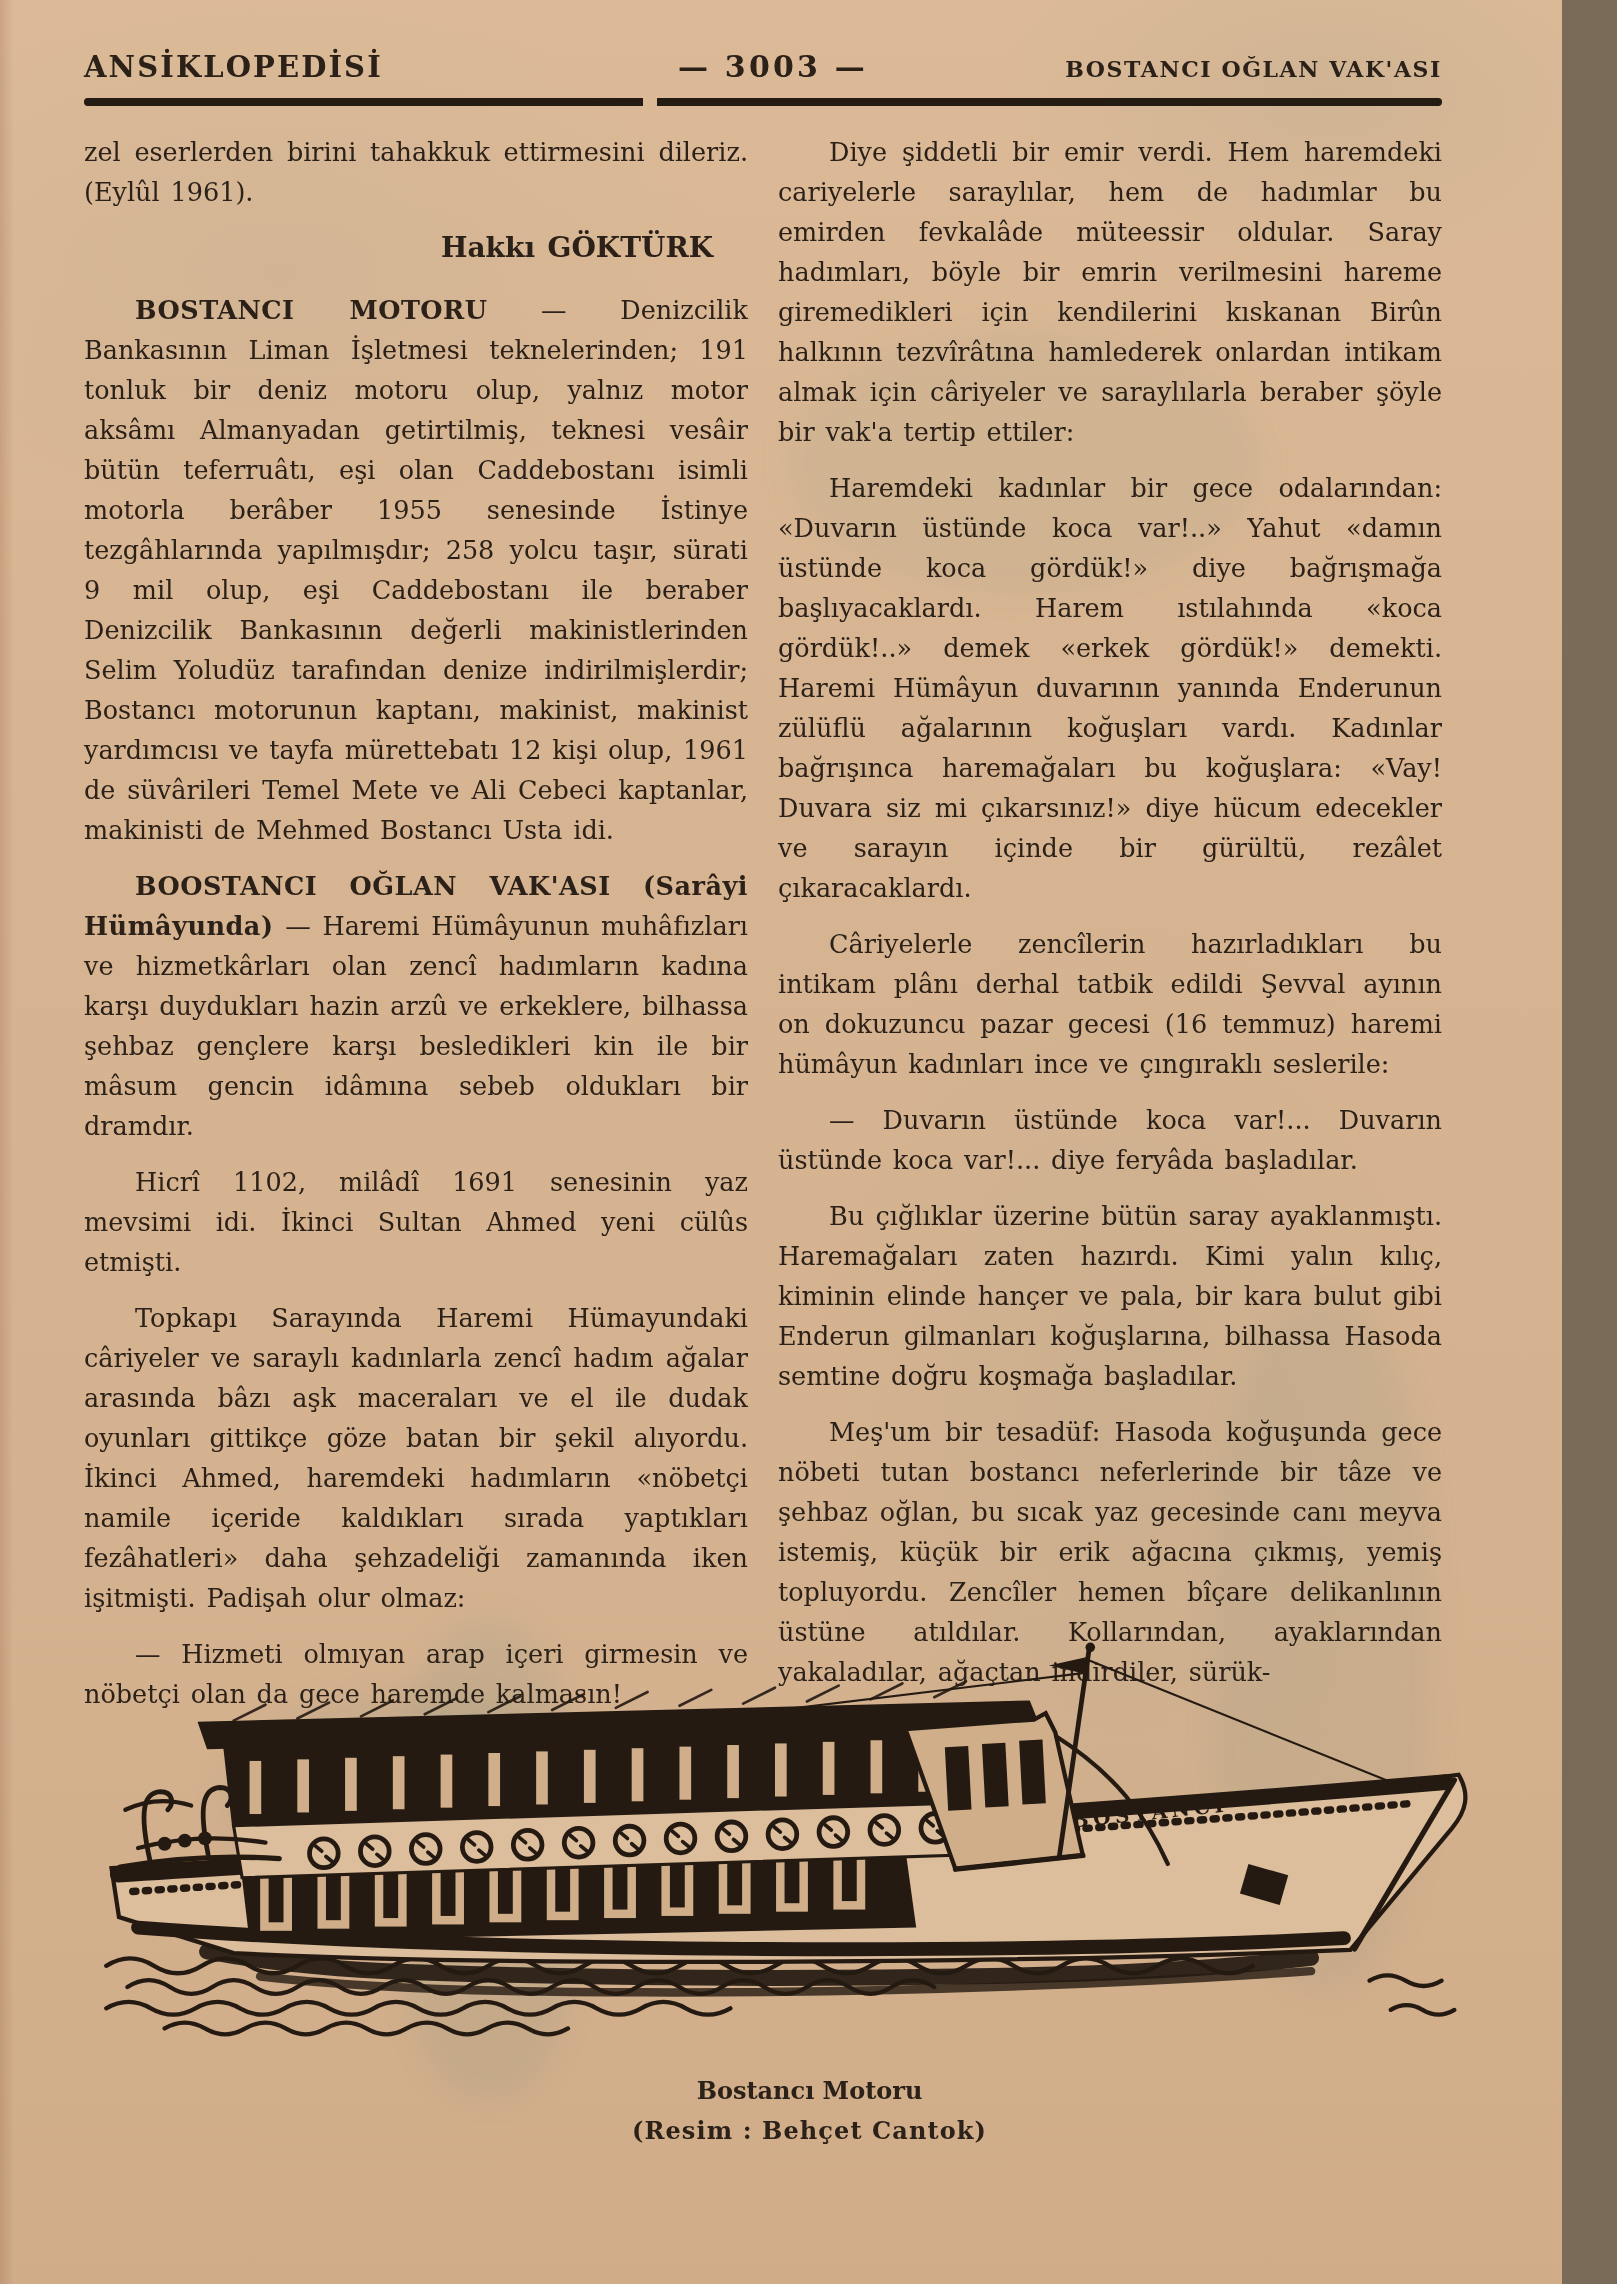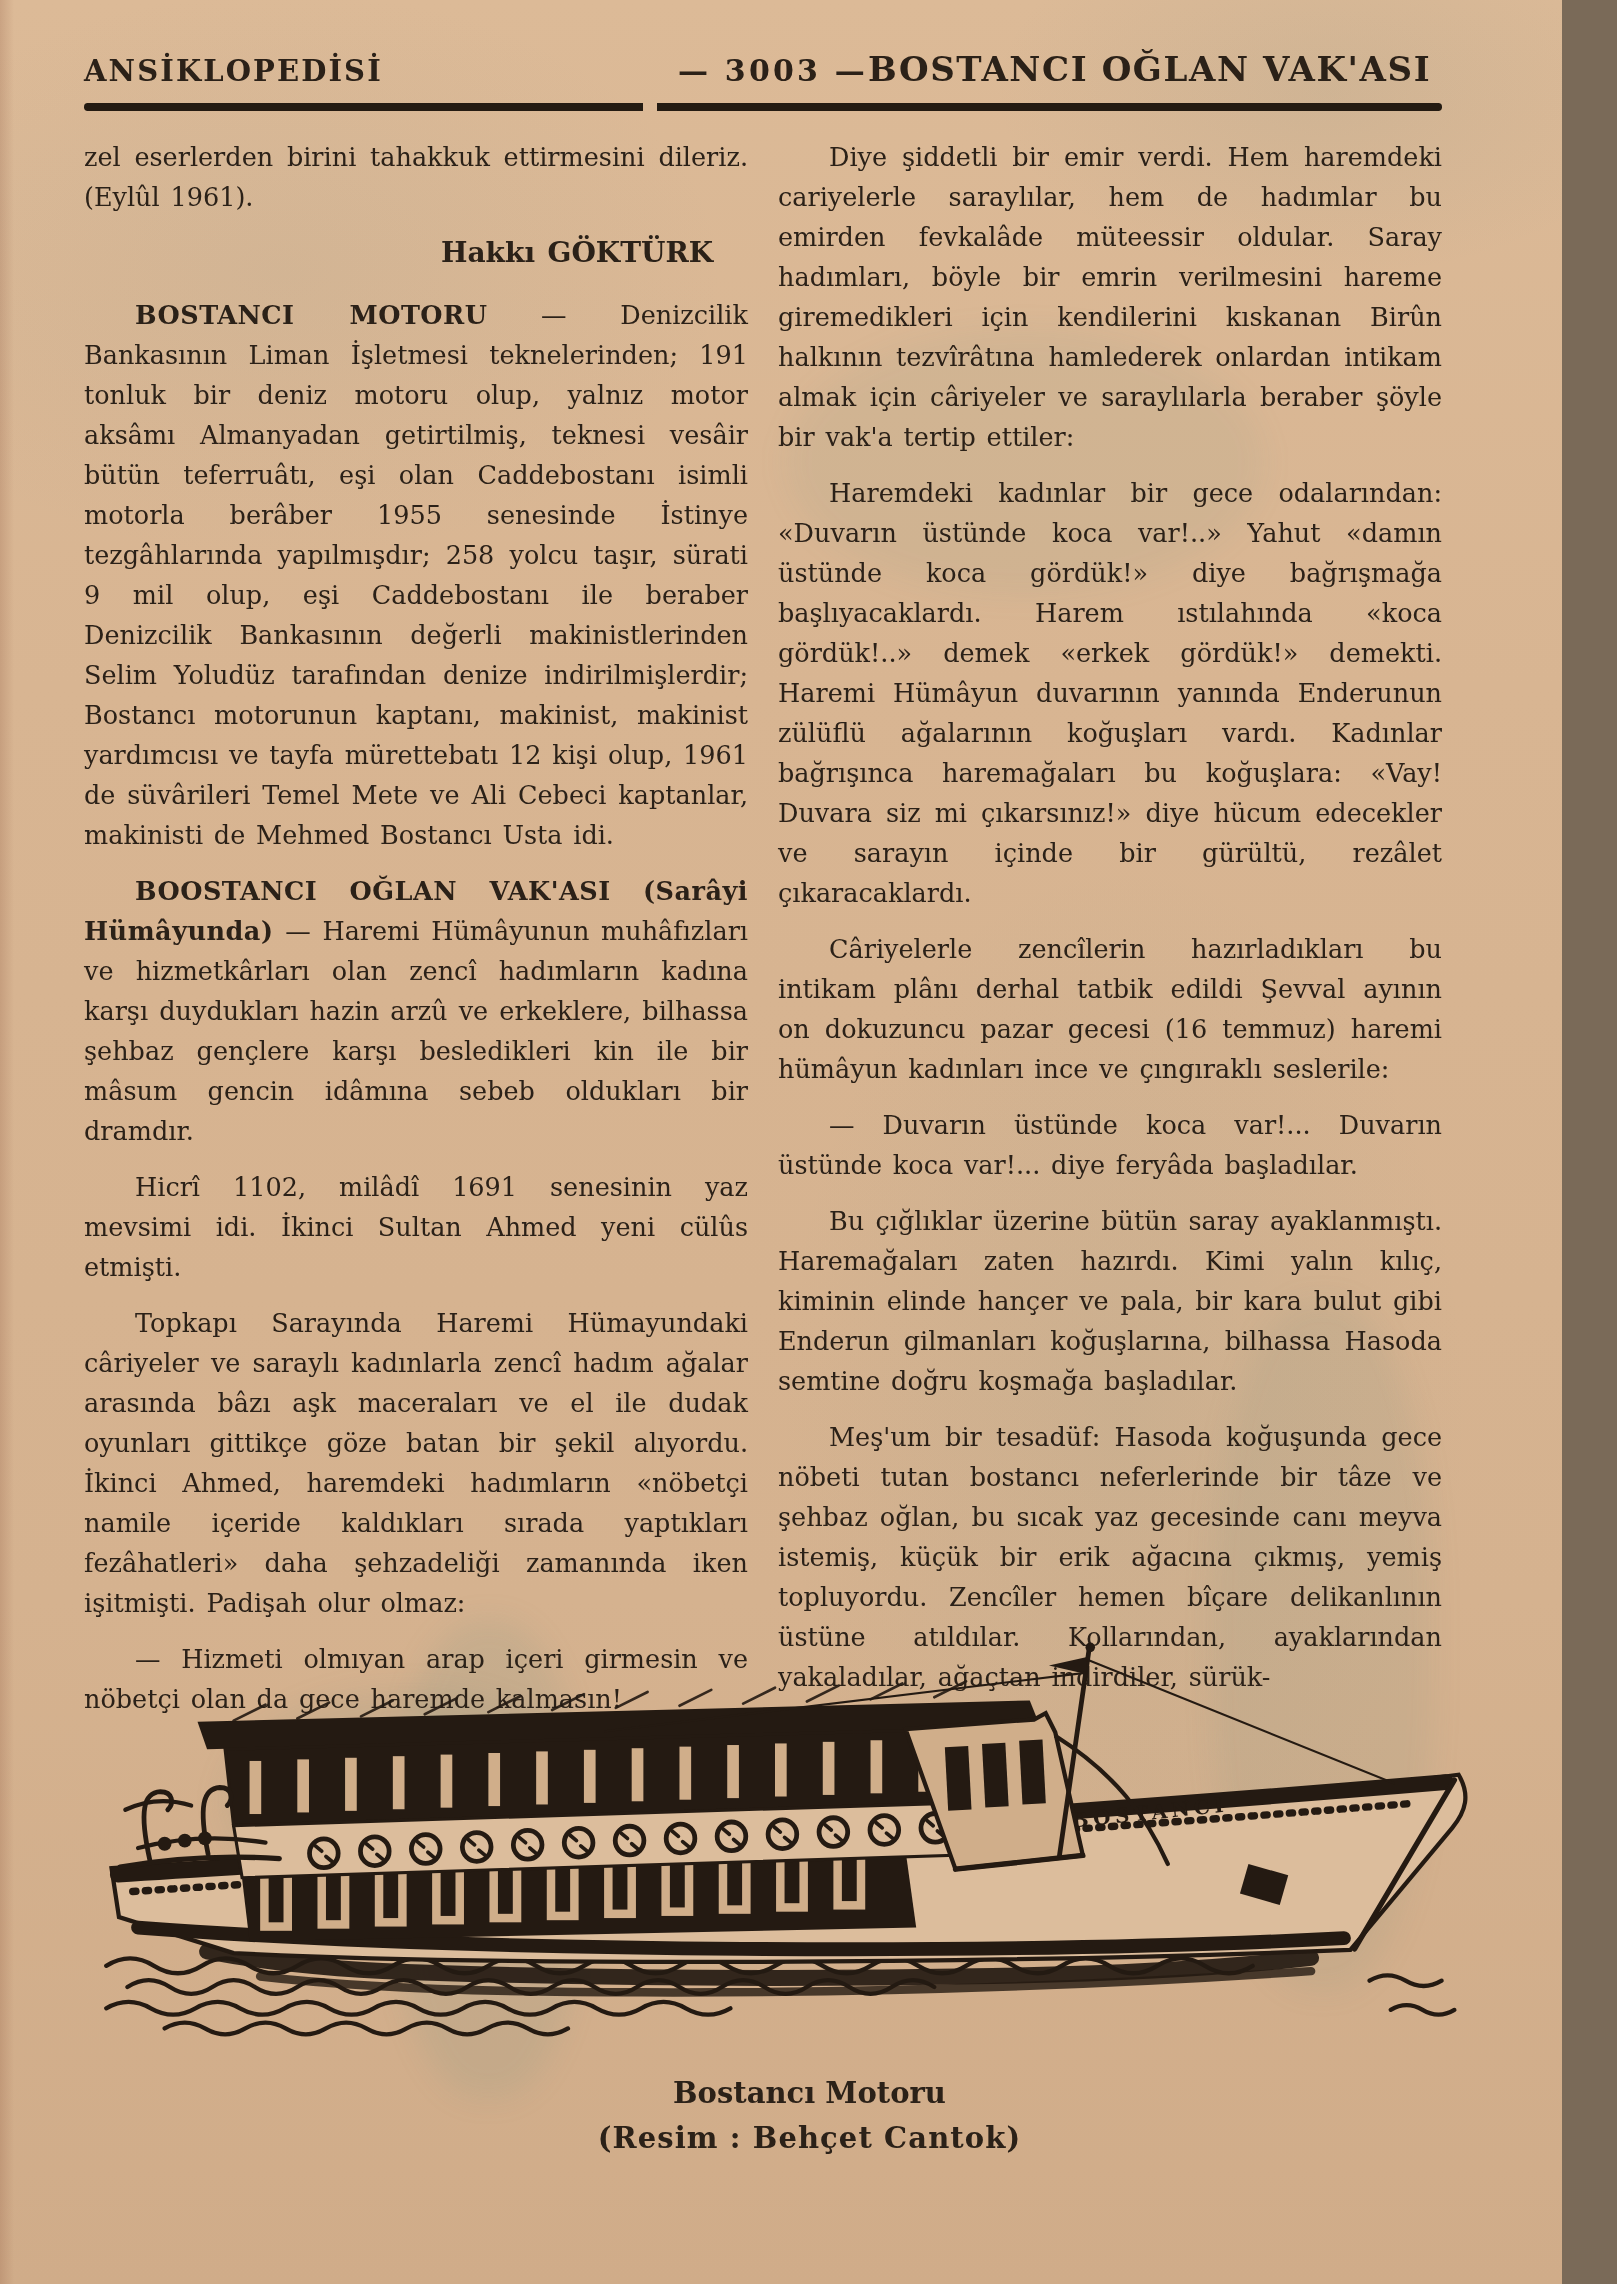--- a/index.html
+++ b/index.html
@@ -20,39 +20,39 @@
   .stain.s1{left:393px;top:1620px;width:191px;height:478px;background:rgba(95,135,125,0.11);border-radius:45%;}
   .stain.s2{left:1211px;top:1301px;width:223px;height:690px;background:rgba(95,135,125,0.09);border-radius:45%;}
   .stain.s3{left:223px;top:1689px;width:372px;height:223px;background:rgba(100,130,120,0.10);border-radius:50%;}
   .stain.s4{left:786px;top:329px;width:478px;height:266px;background:rgba(105,135,125,0.07);border-radius:50%;}
 
   .content{position:relative;padding:49px 120px 0 84px;}
 
   .header{display:flex;align-items:baseline;font-weight:bold;}
   .header .h-left{flex:1;font-size:29px;letter-spacing:2.1px;}
   .header .h-center{flex:0 0 auto;font-size:30px;letter-spacing:3.2px;margin-left:20px;}
-  .header .h-right{flex:1;font-size:34px;letter-spacing:1.6px;}
+  .header .h-right{flex:1;text-align:right;font-size:22px;letter-spacing:1.6px;}
   .rule{
     margin-top:14px;height:8px;
     background:linear-gradient(to right,#241b12 0%,#241b12 41.2%,rgba(36,27,18,0) 41.2%,rgba(36,27,18,0) 42.2%,#241b12 42.2%,#241b12 100%);
     border-radius:3.7px;
   }
 
   .cols{display:flex;gap:30px;margin-top:25.5px;}
   .col{width:692px;font-size:25.5px;line-height:40px;text-align:justify;word-spacing:2.7px;}
   .para{margin:0 0 16px 0;}
   .para.plain{text-indent:0;}
   .para.indent{text-indent:51px;}
   .para.entry{text-indent:51px;}
   .para.byline{text-align:right;font-weight:bold;font-size:28px;padding-right:35px;margin:3.2px 0 22px 0;text-indent:0;}
   .para b{letter-spacing:0.5px;}
 
   .figure{position:absolute;left:74px;top:1641px;width:1471px;text-align:center;}
   .figure svg{display:block;}
-  .caption{margin-top:21px;font-weight:bold;font-size:29px;}
+  .caption{margin-top:21px;font-weight:bold;font-size:24px;}
   .caption.c2{margin-top:10.6px;letter-spacing:1.1px;}
 
   .boat-ink{stroke:#241a12;fill:none;stroke-linecap:round;}
 </style>
 </head>
 <body>
 
 <div class="page">
   <div class="stain s1"></div>
   <div class="stain s2"></div>

